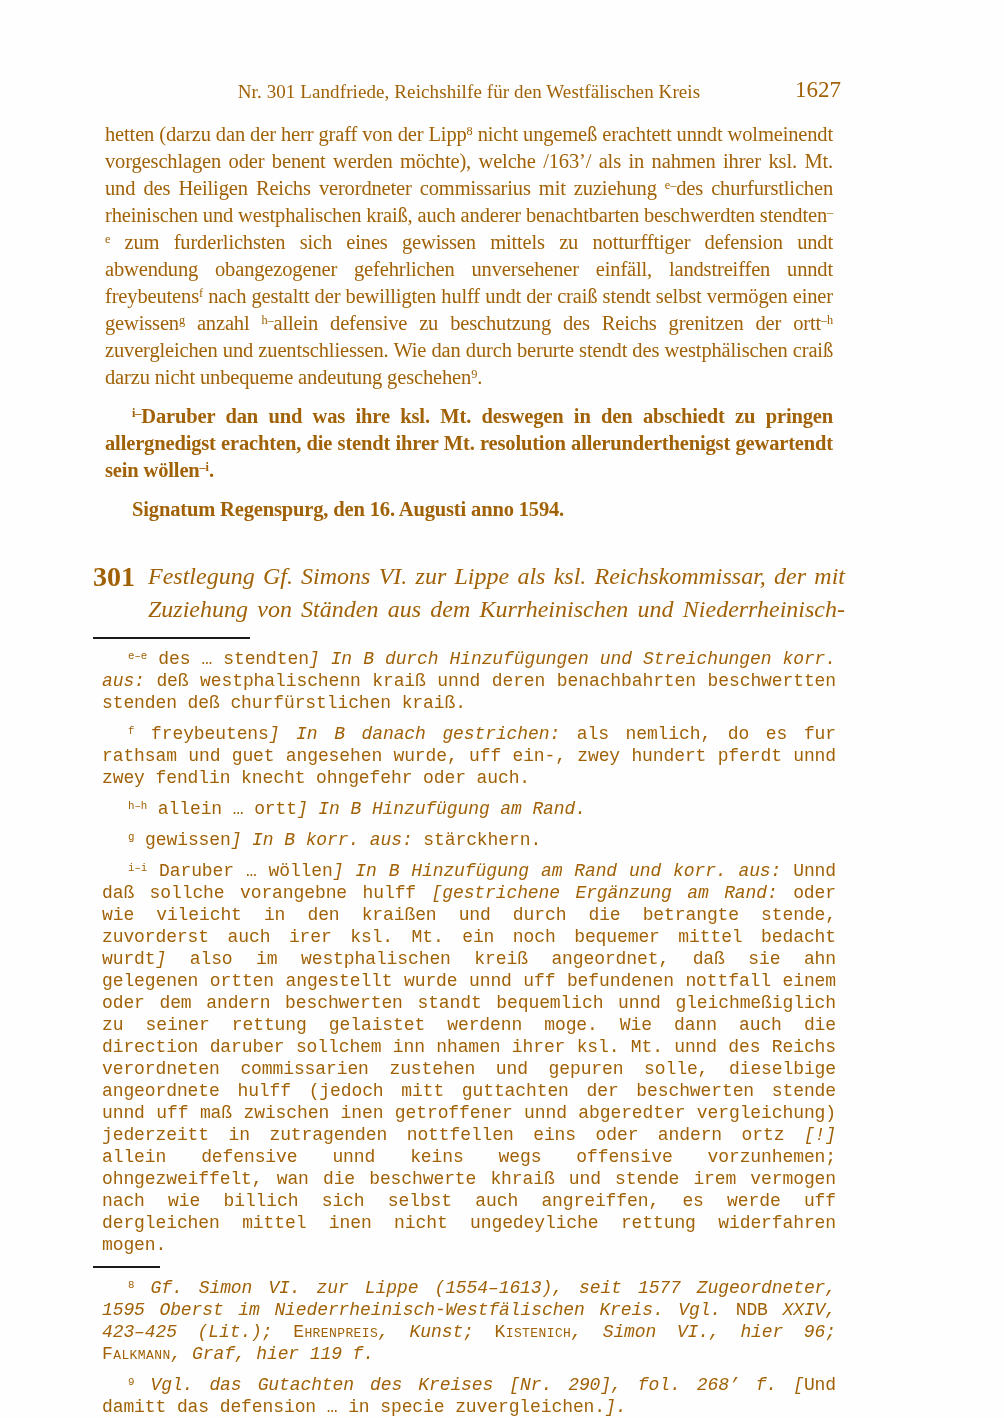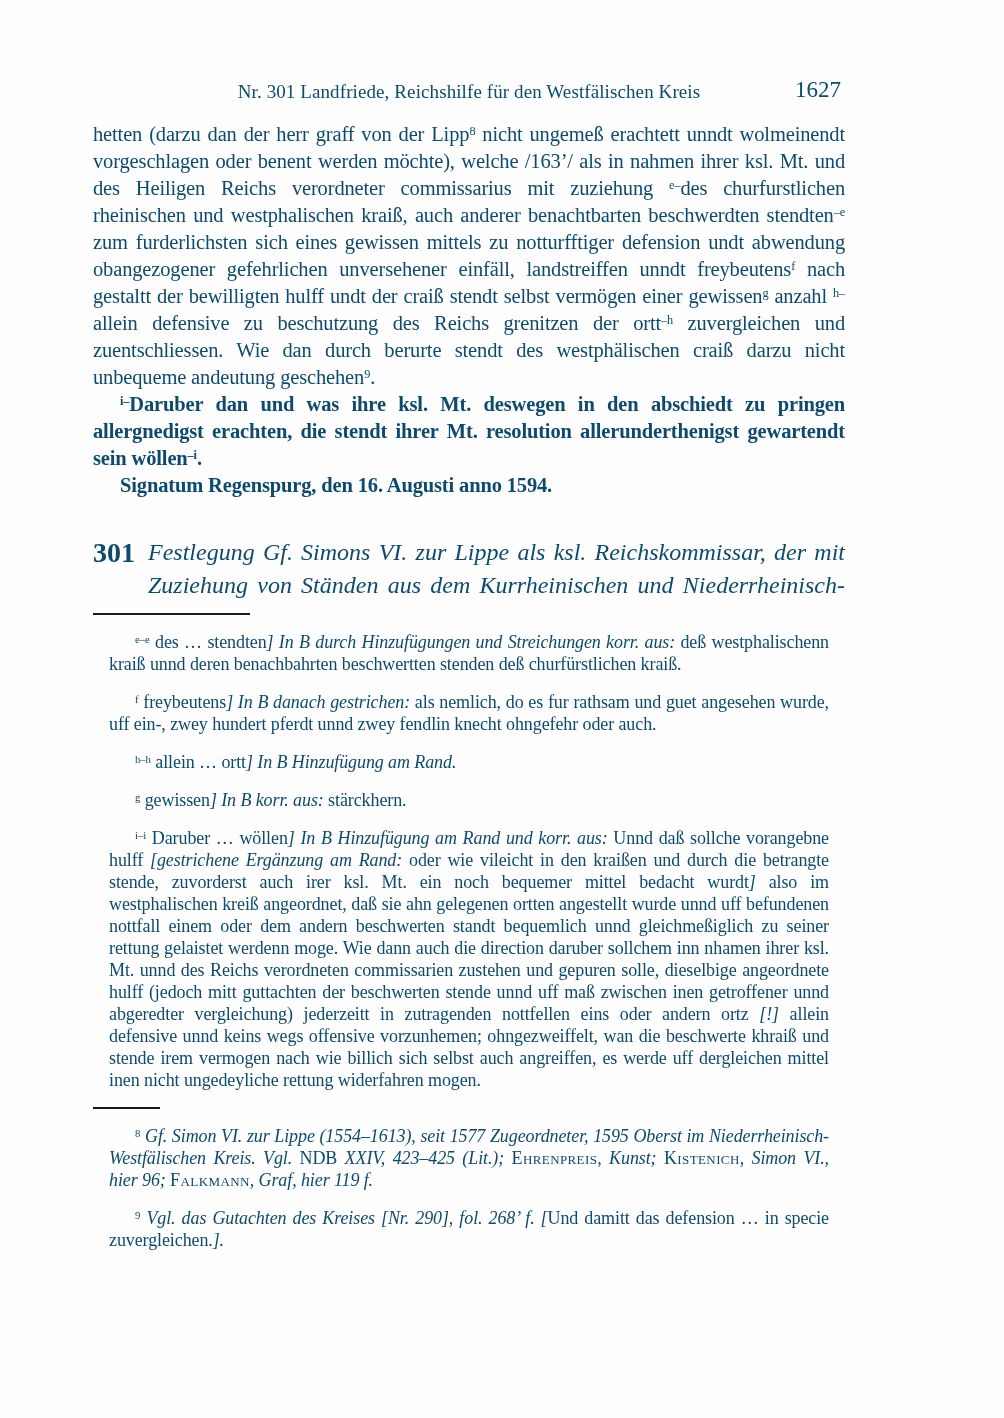--- a/index.html
+++ b/index.html
@@ -1,21 +1,21 @@
 <!DOCTYPE html>
 <html lang="de"><head>
 <meta charset="utf-8">
 <style>
   html, body { margin: 0; padding: 0; background: #ffffff; }
   .page {
     position: relative;
     width: 1004px;
     height: 1418px;
     background: #fefefe;
-    color: #0c4a6e;
+    color: #a16207;
     font-family: "Liberation Serif", serif;
     overflow: hidden;
     box-sizing: border-box;
   }
   .content {
     position: absolute;
     left: 93px;
     top: 0;
     width: 752px;
     padding-top: 80px;
@@ -38,21 +38,21 @@
   }
 
   
   .body-text {
     margin-top: 15px;
     font-size: 20.5px;
     line-height: 27px;
     text-align: justify;
     letter-spacing: -0.15px;
   }
-  .body-text p { margin: 0; }
+  .body-text p { margin: 12px; }
   .indent { text-indent: 27px; font-weight: bold; }
 
   sup {
     font-size: 0.6em;
     line-height: 0;
     vertical-align: baseline;
     position: relative;
     top: -0.5em;
   }
 
@@ -83,21 +83,21 @@
   .fn-rule-short { width: 67px; margin-top: 10px; }
 
   
   .critical-notes {
     margin-top: 7px;
     font-size: 18px;
     line-height: 22px;
     text-align: justify;
     letter-spacing: -0.1px;
   }
-  .critical-notes p { margin: 16px; text-indent: 26px; }
+  .critical-notes p { margin: 9px; text-indent: 26px; font-family: Liberation Mono, monospace; }
 
   .seg-i { font-style: italic; }
   .seg-r { font-style: normal; }
   .seg-sc { font-variant: small-caps; letter-spacing: 0.4px; }
 </style>
 </head>
 <body>
 
 <div class="page">
   <div class="content">

